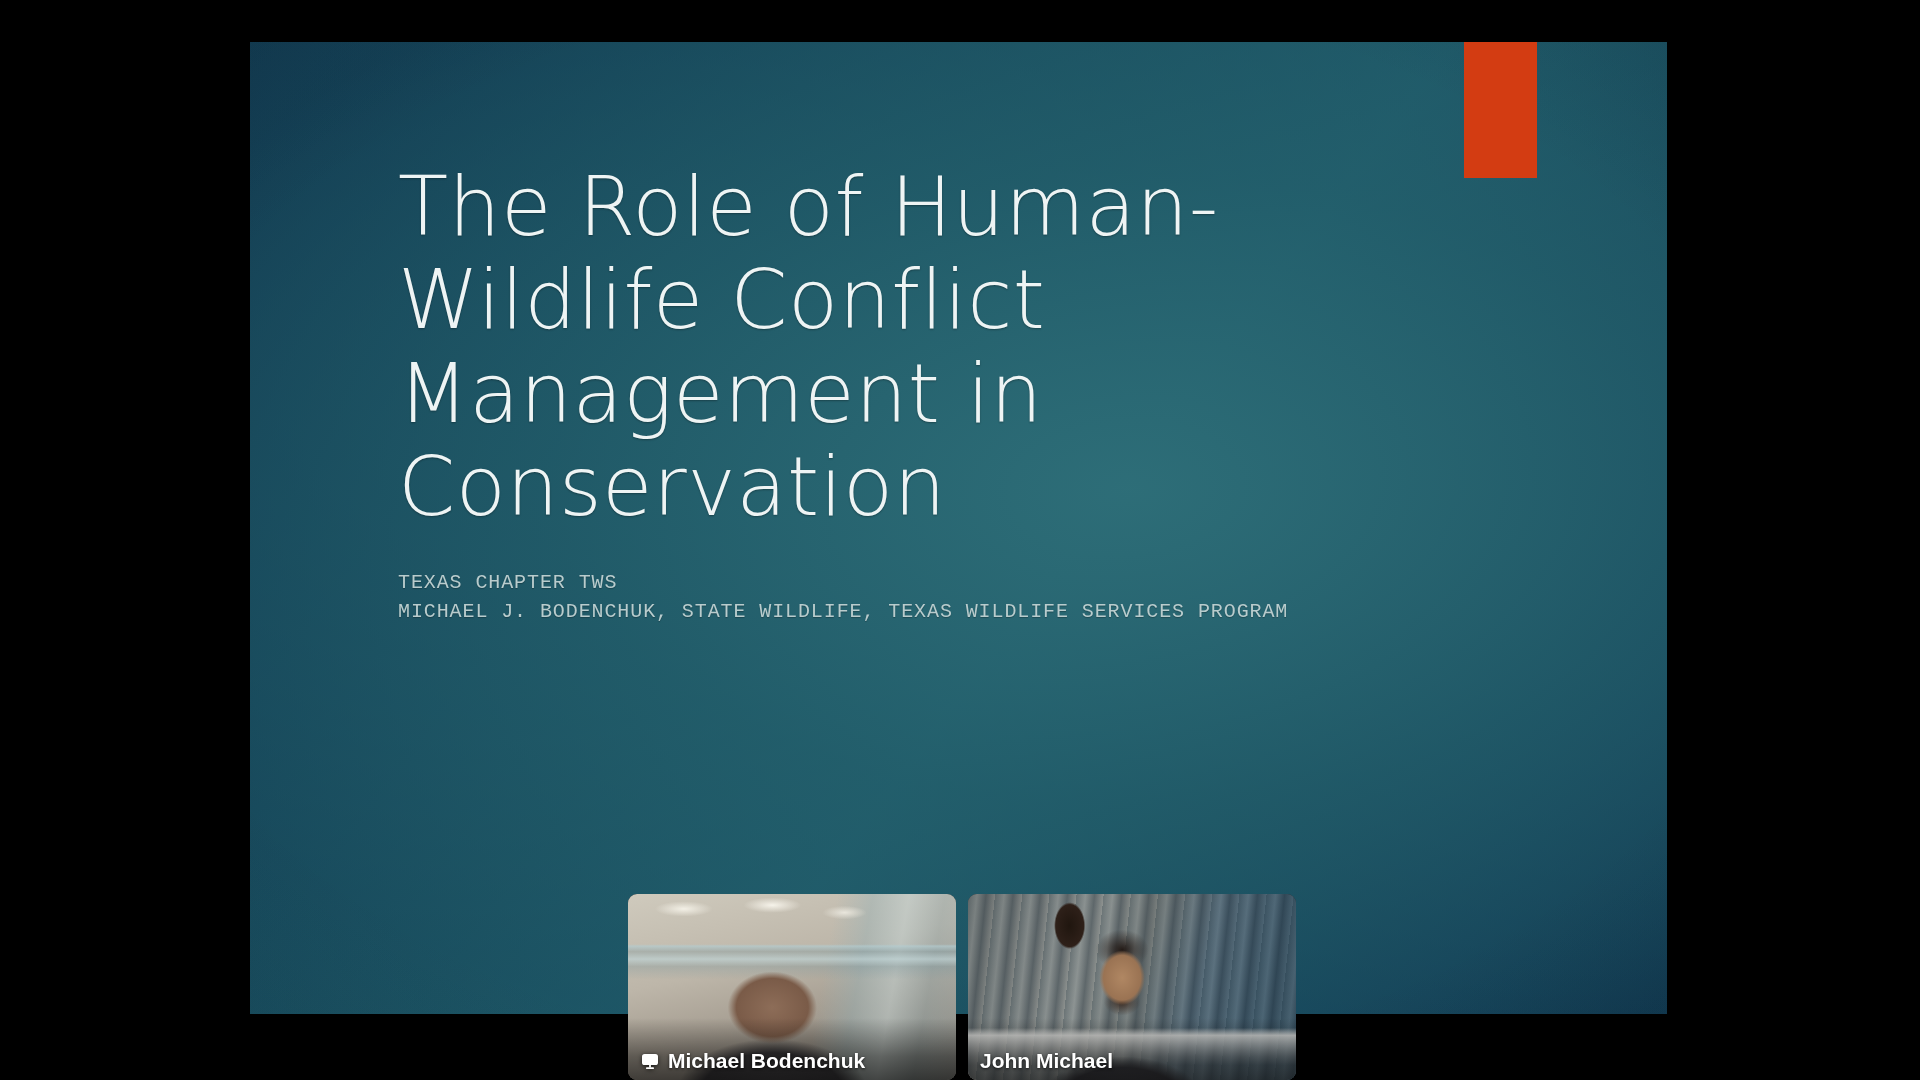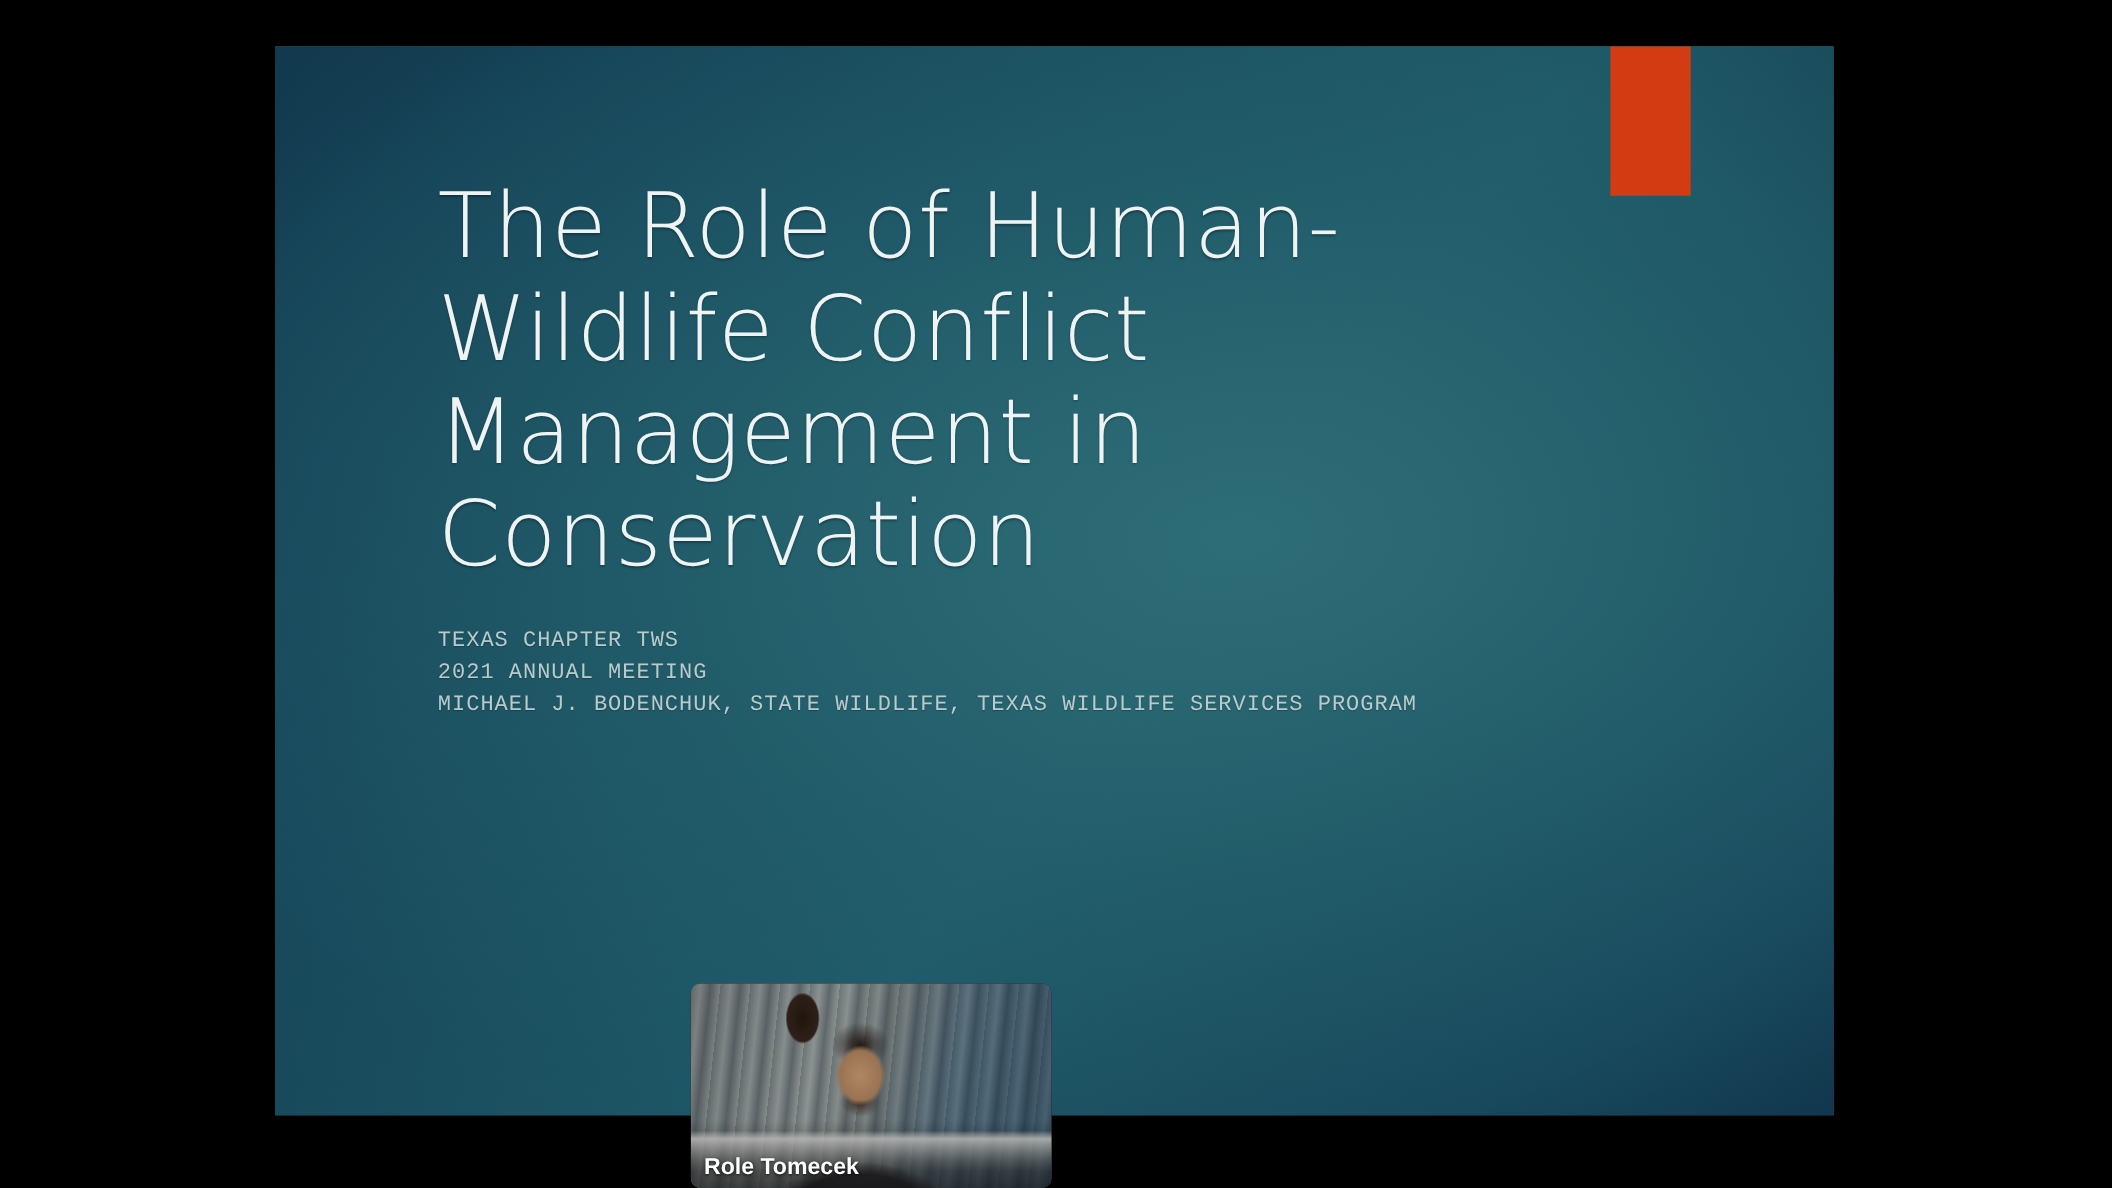--- a/index.html
+++ b/index.html
@@ -226,32 +226,45 @@
     <div id="slide-accent"></div>
 
     <div id="slide-content">
       <h1 id="slide-title">The Role of Human-
 Wildlife Conflict
 Management in
 Conservation</h1>
 
       <div id="slide-subtitle-group">
         <div class="slide-subtitle-line">TEXAS CHAPTER TWS</div>
-        <div class="slide-subtitle-line">2021 ANNUAL MEETING</div>
         <div class="slide-subtitle-line">MICHAEL J. BODENCHUK, STATE WILDLIFE, TEXAS WILDLIFE SERVICES PROGRAM</div>
       </div>
     </div>
   </div>
 
   <div id="filmstrip">
 
+    <div class="participant-tile">
+      <div class="video-mike"></div>
+      <div class="tile-scrim"></div>
+      <div class="tile-namebar">
+        <span class="share-icon">
+          <svg width="20" height="20" viewBox="0 0 20 20" aria-hidden="true">
+            <rect x="2" y="3" width="16" height="11" rx="2.6" fill="#ffffff"></rect>
+            <rect x="9.1" y="14" width="1.8" height="2.6" fill="#ffffff"></rect>
+            <rect x="6" y="16.3" width="8" height="1.7" rx="0.85" fill="#ffffff"></rect>
+          </svg>
+        </span>
+        <span class="tile-name">Michael Bodenchuk</span>
+      </div>
+    </div>
 
     <div class="participant-tile">
       <div class="video-john"></div>
       <div class="tile-scrim"></div>
       <div class="tile-namebar">
-        <span class="tile-name">Role Tomecek</span>
+        <span class="tile-name">John Michael</span>
       </div>
     </div>
 
   </div>
 
 </div>
 
 </body></html>

